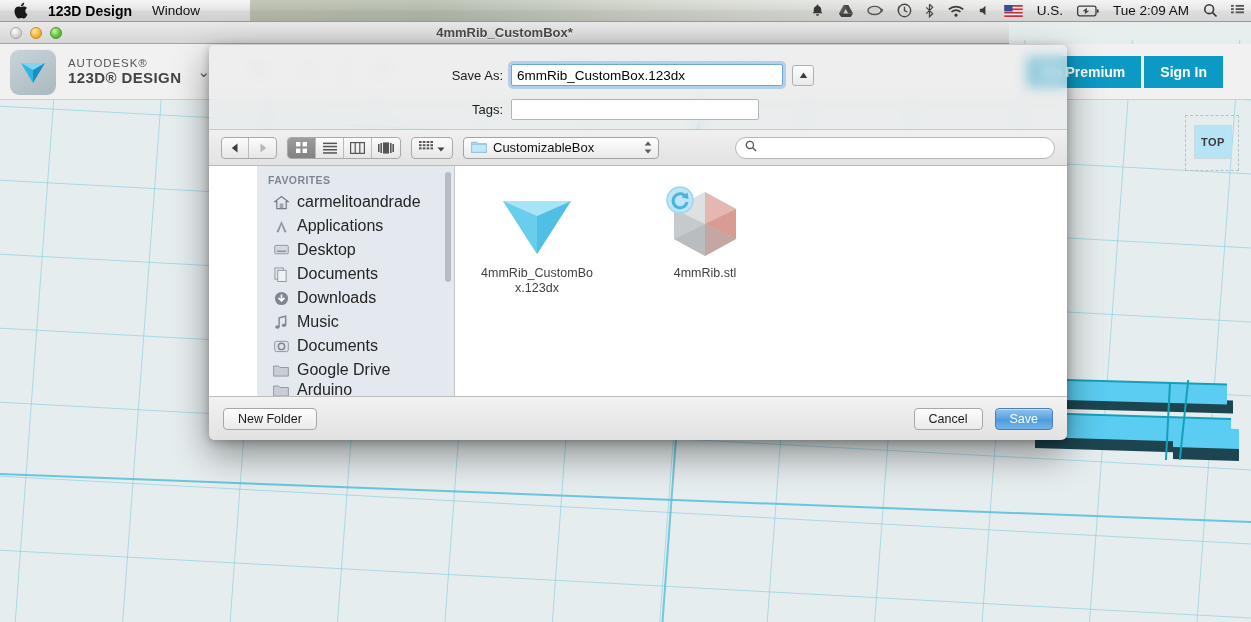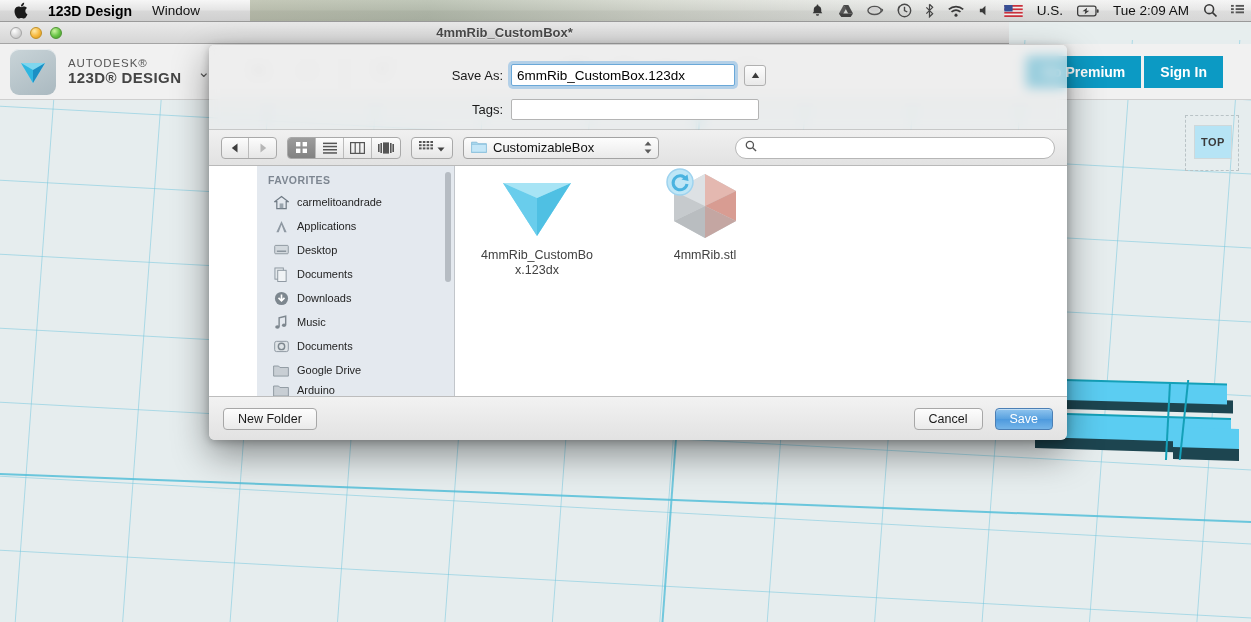--- a/index.html
+++ b/index.html
@@ -149,21 +149,21 @@
     backdrop-filter:blur(6px);
     position:relative;
     border-bottom:1px solid rgba(170,170,170,.55);
     flex:none;
   }
   .field-row { display:flex; align-items:center; position:absolute; }
   #saveas-row { left:0; top:19px; width:100%; }
   #tags-row   { left:0; top:54px; width:100%; }
   .lbl-box { width:302px; text-align:right; padding-right:8px; font-size:13px; color:#1a1a1a; }
   #saveas-input {
-    width:224px; height:22px; font-size:13.5px; padding:2px 5px;
+    width:272px; height:22px; font-size:13.5px; padding:2px 5px;
     border:1px solid #6aa8d8; border-radius:2px; background:#fff; color:#000;
     outline:none;
     box-shadow:0 0 0 3px rgba(116,176,226,.48);
     font-family:"Liberation Sans", sans-serif;
   }
   #tags-input {
     width:248px; height:21px; font-size:13px; padding:2px 5px;
     border:1px solid #b4b4b4; border-radius:2px; background:#fff;
     outline:none; font-family:"Liberation Sans", sans-serif;
   }
@@ -220,28 +220,28 @@
   #sidebar {
     width:198px; background:#e4e9ef; border-right:1px solid #c2c6cb;
     padding-top:8px; position:relative; overflow:hidden;margin-left:48px;
   }
   #sb-header {
     font-size:10.5px; font-weight:bold; color:#7d8691;
     letter-spacing:.4px; padding:0 0 4px 11px;
   }
   .sb-item {
     display:flex; align-items:center; gap:8px; height:24px; padding-left:16px;
-    font-size:11px; color:#242424;
+    font-size:16px; color:#242424;
   }
   .sb-ico { width:16px; height:16px; display:flex; align-items:center; justify-content:center; flex:none; }
   #sb-scroll {
     position:absolute; right:3px; top:6px; width:6px; height:110px;
     border-radius:3px; background:#b6bcc3;
   }
-  #filepane { flex:1; background:#fff; padding:2px 0 0 0; position:relative; }
+  #filepane { flex:1; background:#fff; padding:20px 0 0 0; position:relative; }
   .filegrid { display:flex; padding-left:26px; gap:56px; }
   .fileitem { width:112px; display:flex; flex-direction:column; align-items:center; }
   .file-ico { height:72px; display:flex; align-items:flex-end; justify-content:center; }
   .file-name {
     margin-top:8px; font-size:12.5px; color:#414141; text-align:center;
     line-height:1.22; word-break:break-all;
   }
 
   #dlg-foot {
     height:44px; background:linear-gradient(to bottom,#f2f2f2,#e2e2e2);

